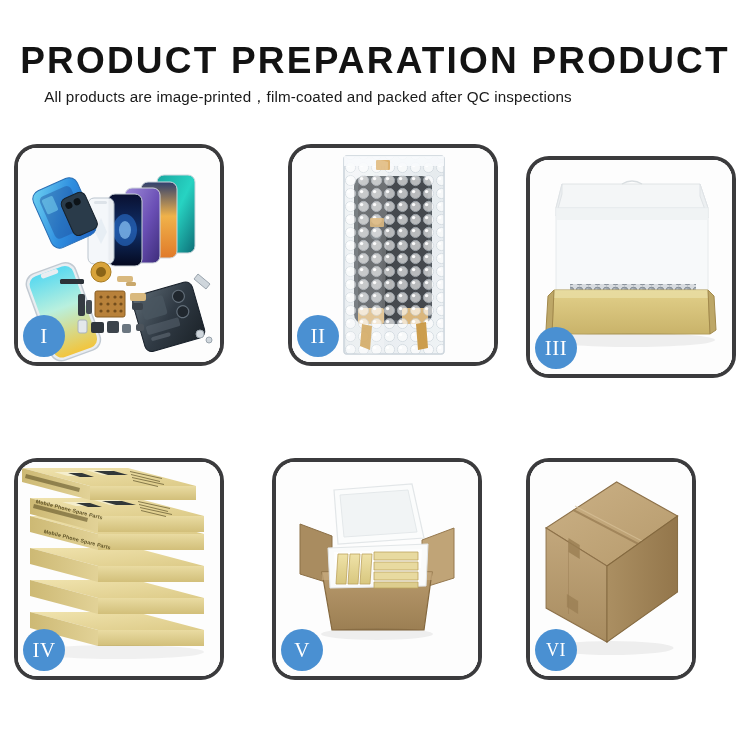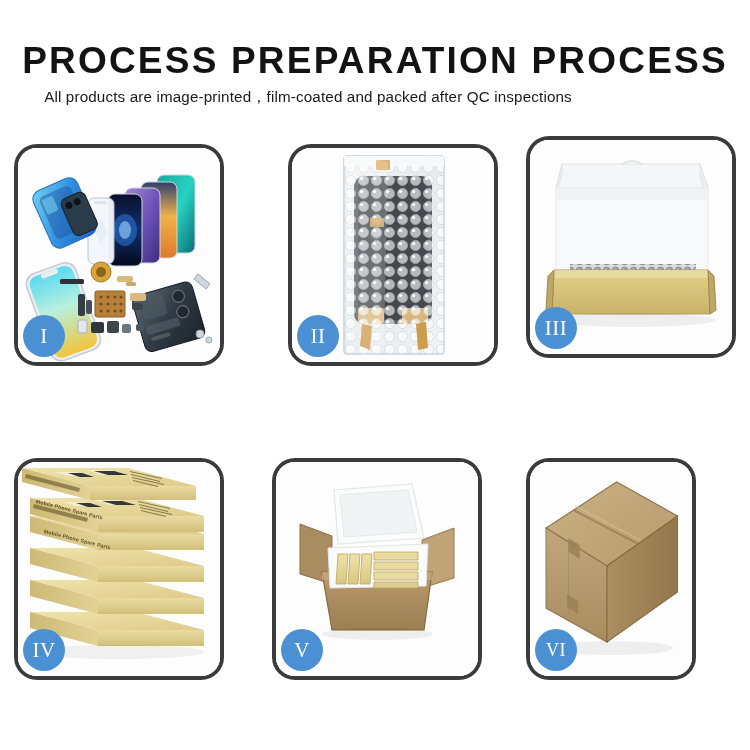--- a/index.html
+++ b/index.html
@@ -22,21 +22,21 @@
     line-height:22px;white-space:nowrap;
   }
 
   
   .panel{
     position:absolute;border:4px solid #3b3b3d;border-radius:23px;
     background:#fbfbfb;overflow:hidden;box-sizing:border-box;
   }
   .p1{left:14px;top:144px;width:210px;height:222px;}
   .p2{left:288px;top:144px;width:210px;height:222px;}
-  .p3{left:526px;top:136px;width:210px;height:222px;}
+  .p3{left:526px;top:156px;width:210px;height:222px;}
   .p4{left:14px;top:458px;width:210px;height:222px;}
   .p5{left:272px;top:458px;width:210px;height:222px;}
   .p6{left:526px;top:458px;width:170px;height:222px;}
 
   .stage{position:absolute;inset:0;background:#fdfdfd;}
   .stage svg{position:absolute;left:0;top:0;width:100%;height:100%;display:block;}
 
   
   .badge{
     position:absolute;left:5px;bottom:5px;width:42px;height:42px;border-radius:50%;
@@ -45,21 +45,21 @@
     font-family:"Liberation Serif", serif;font-size:21px;line-height:1;
     letter-spacing:.5px;
   }
   .badge.sm{font-size:18px;}
 </style>
 </head>
 <body>
 
 <div class="page">
 
-  <div class="title">PROCESS PREPARATION PROCESS</div>
+  <div class="title">PRODUCT PREPARATION PRODUCT</div>
   <div class="subtitle">All products are image-printed，film-coated and packed after QC inspections</div>
 
   <div class="panel p1">
     <div class="stage">
       <svg viewBox="0 0 202 214" preserveAspectRatio="none">
         <defs>
           <linearGradient id="bluefilm" x1="0" y1="0" x2="1" y2="1">
             <stop offset="0" stop-color="#6fd3f2"></stop>
               <stop offset=".5" stop-color="#2f8fe0"></stop>
               <stop offset="1" stop-color="#1f5fbf"></stop>

